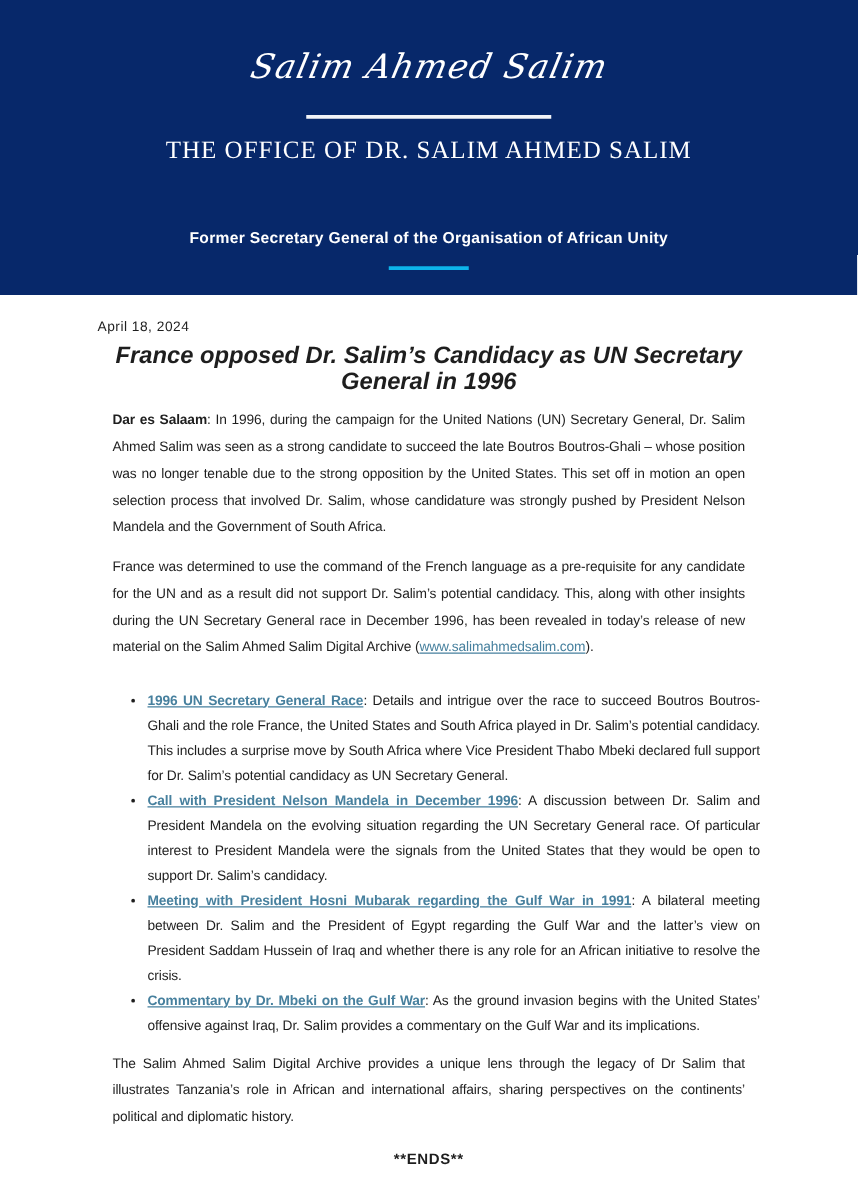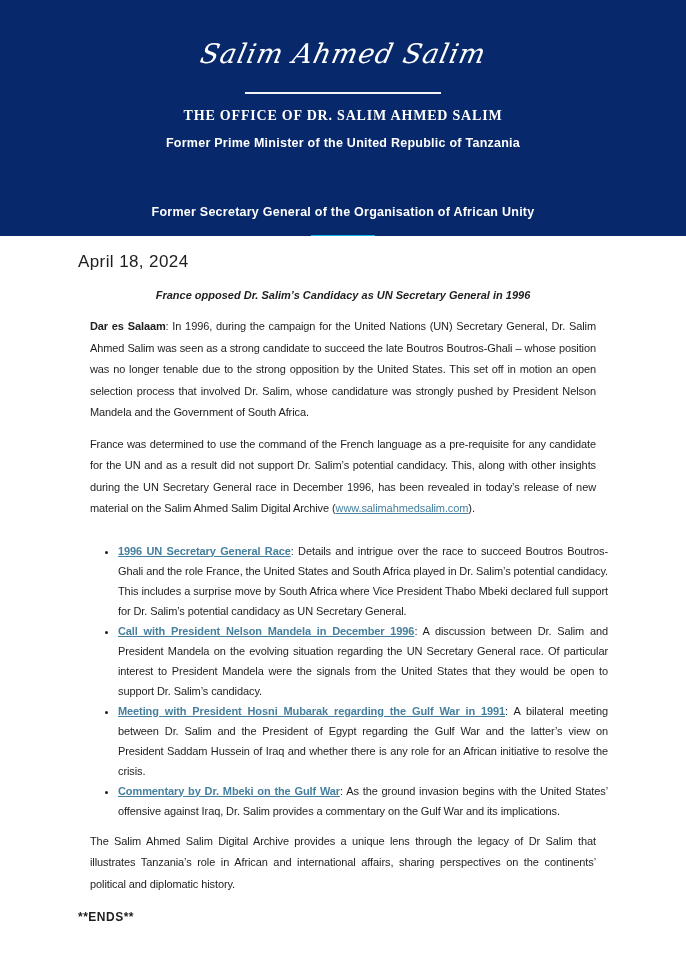--- a/index.html
+++ b/index.html
@@ -35,22 +35,22 @@
   }
   .sig-rule {
     width: 196px;
     height: 3px;
     background: #f2f4f8;
     margin-top: 10px;
   }
   .office-title {
     margin: 14px 0 0;
     font-family: "Liberation Serif", serif;
-    font-weight: 700;
-    font-size: 14px;
+    font-weight: 400;
+    font-size: 20px;
     letter-spacing: 0.8px;
     white-space: nowrap;
   }
   .subtitle {
     font-weight: 700;
     font-size: 12.5px;
     letter-spacing: 0.25px;
     line-height: 21px;
     white-space: nowrap;
     margin-top: 48px;
@@ -65,30 +65,30 @@
 
   
   .doc {
     box-sizing: border-box;
     padding: 16px 78px 0;
     color: #1e1e1e;
     font-size: 11px;
     letter-spacing: -0.1px;
   }
   .date {
-    font-size: 17px;
+    font-size: 11px;
     letter-spacing: 0.4px;
     line-height: 20px;
   }
   .headline {
-    margin: 13px 0 0;
+    margin: 2px 0 0;
     text-align: center;
     font-style: italic;
     font-weight: 700;
-    font-size: 11px;
+    font-size: 19px;
     letter-spacing: 0;
     line-height: 21px;
   }
   .para {
     margin: 10px 12px 0;
     text-align: justify;
     line-height: 21.5px;
   }
   .para .lead { font-weight: 700; }
   .link {
@@ -102,37 +102,36 @@
     list-style: disc;
   }
   .bullet {
     text-align: justify;
     line-height: 20px;
   }
   .bullet::marker { color: #1e1e1e; }
   .bullet .link { font-weight: 700; }
   .ends {
     margin-top: 12px;
-    text-align: left;
+    text-align: center;
     font-weight: 700;
     font-size: 12px;
     letter-spacing: 0.5px;
     line-height: 20px;
   }
 </style>
 </head>
 <body>
 
 <div class="page">
 
   <header class="masthead">
     <div class="signature">Salim Ahmed Salim</div>
     <div class="sig-rule"></div>
     <h1 class="office-title">THE OFFICE OF DR. SALIM AHMED SALIM</h1>
-    <div class="subtitle first">Former Prime Minister of the United Republic of Tanzania</div>
     <div class="subtitle">Former Secretary General of the Organisation of African Unity</div>
     <div class="accent-rule"></div>
   </header>
 
   <main class="doc">
 
     <div class="date">April 18, 2024</div>
 
     <h2 class="headline">France opposed Dr. Salim’s Candidacy as UN Secretary General in 1996</h2>
 

